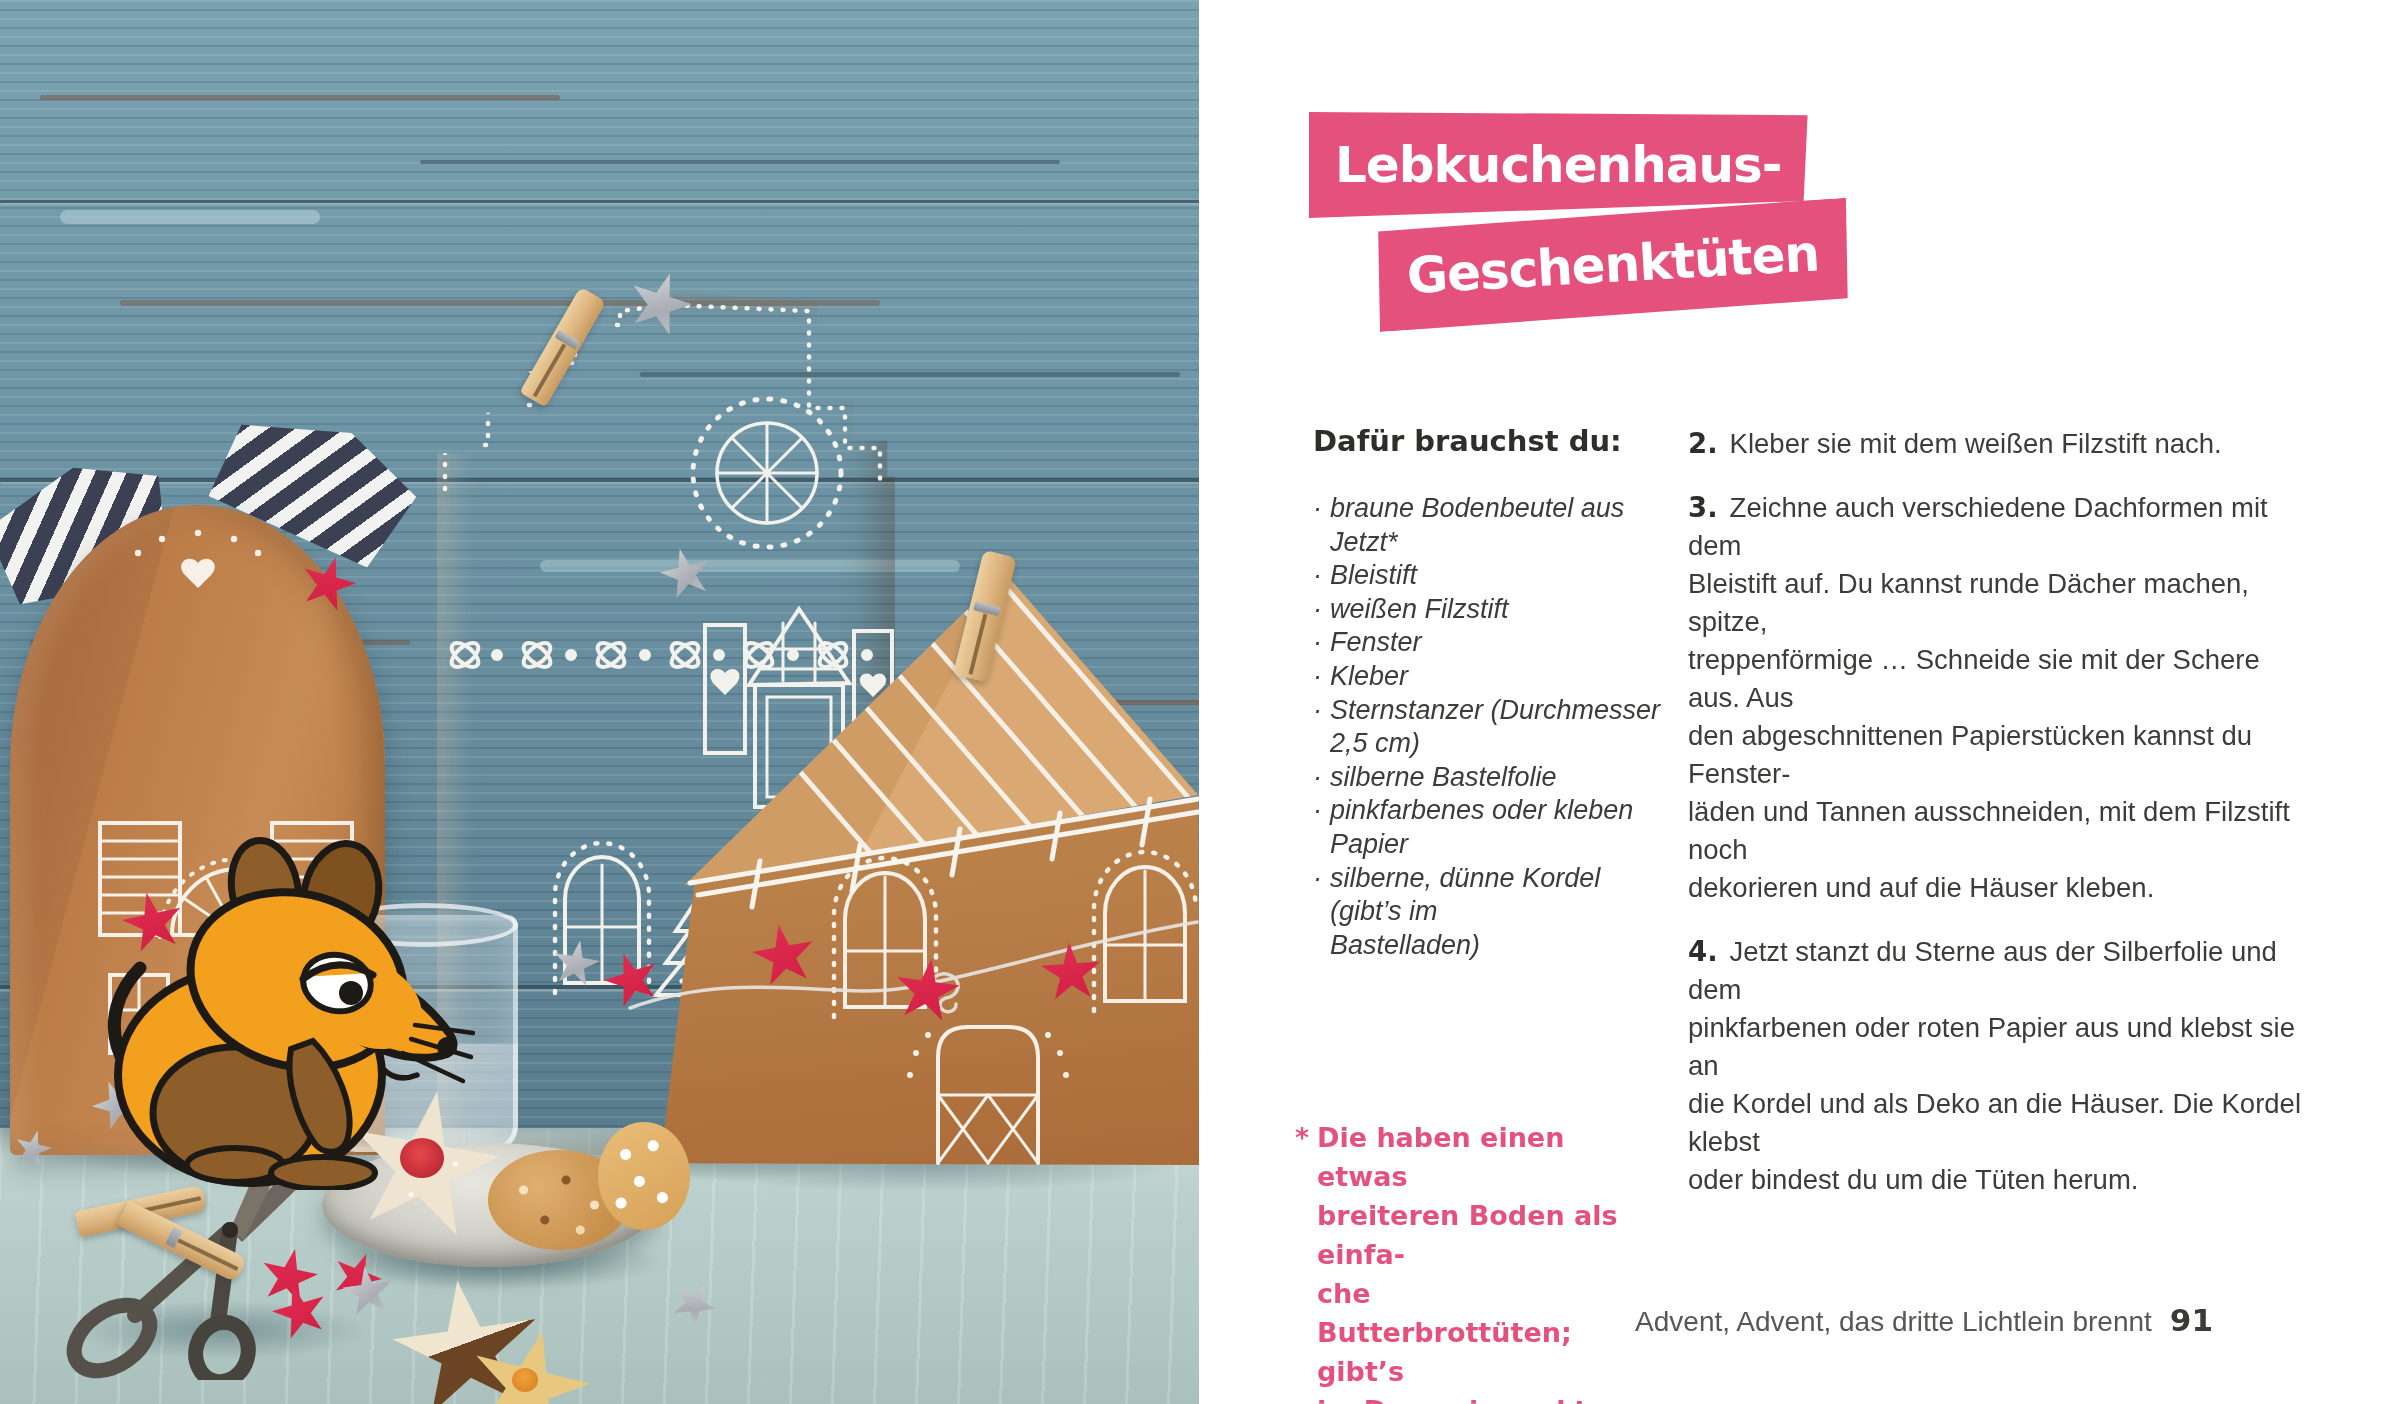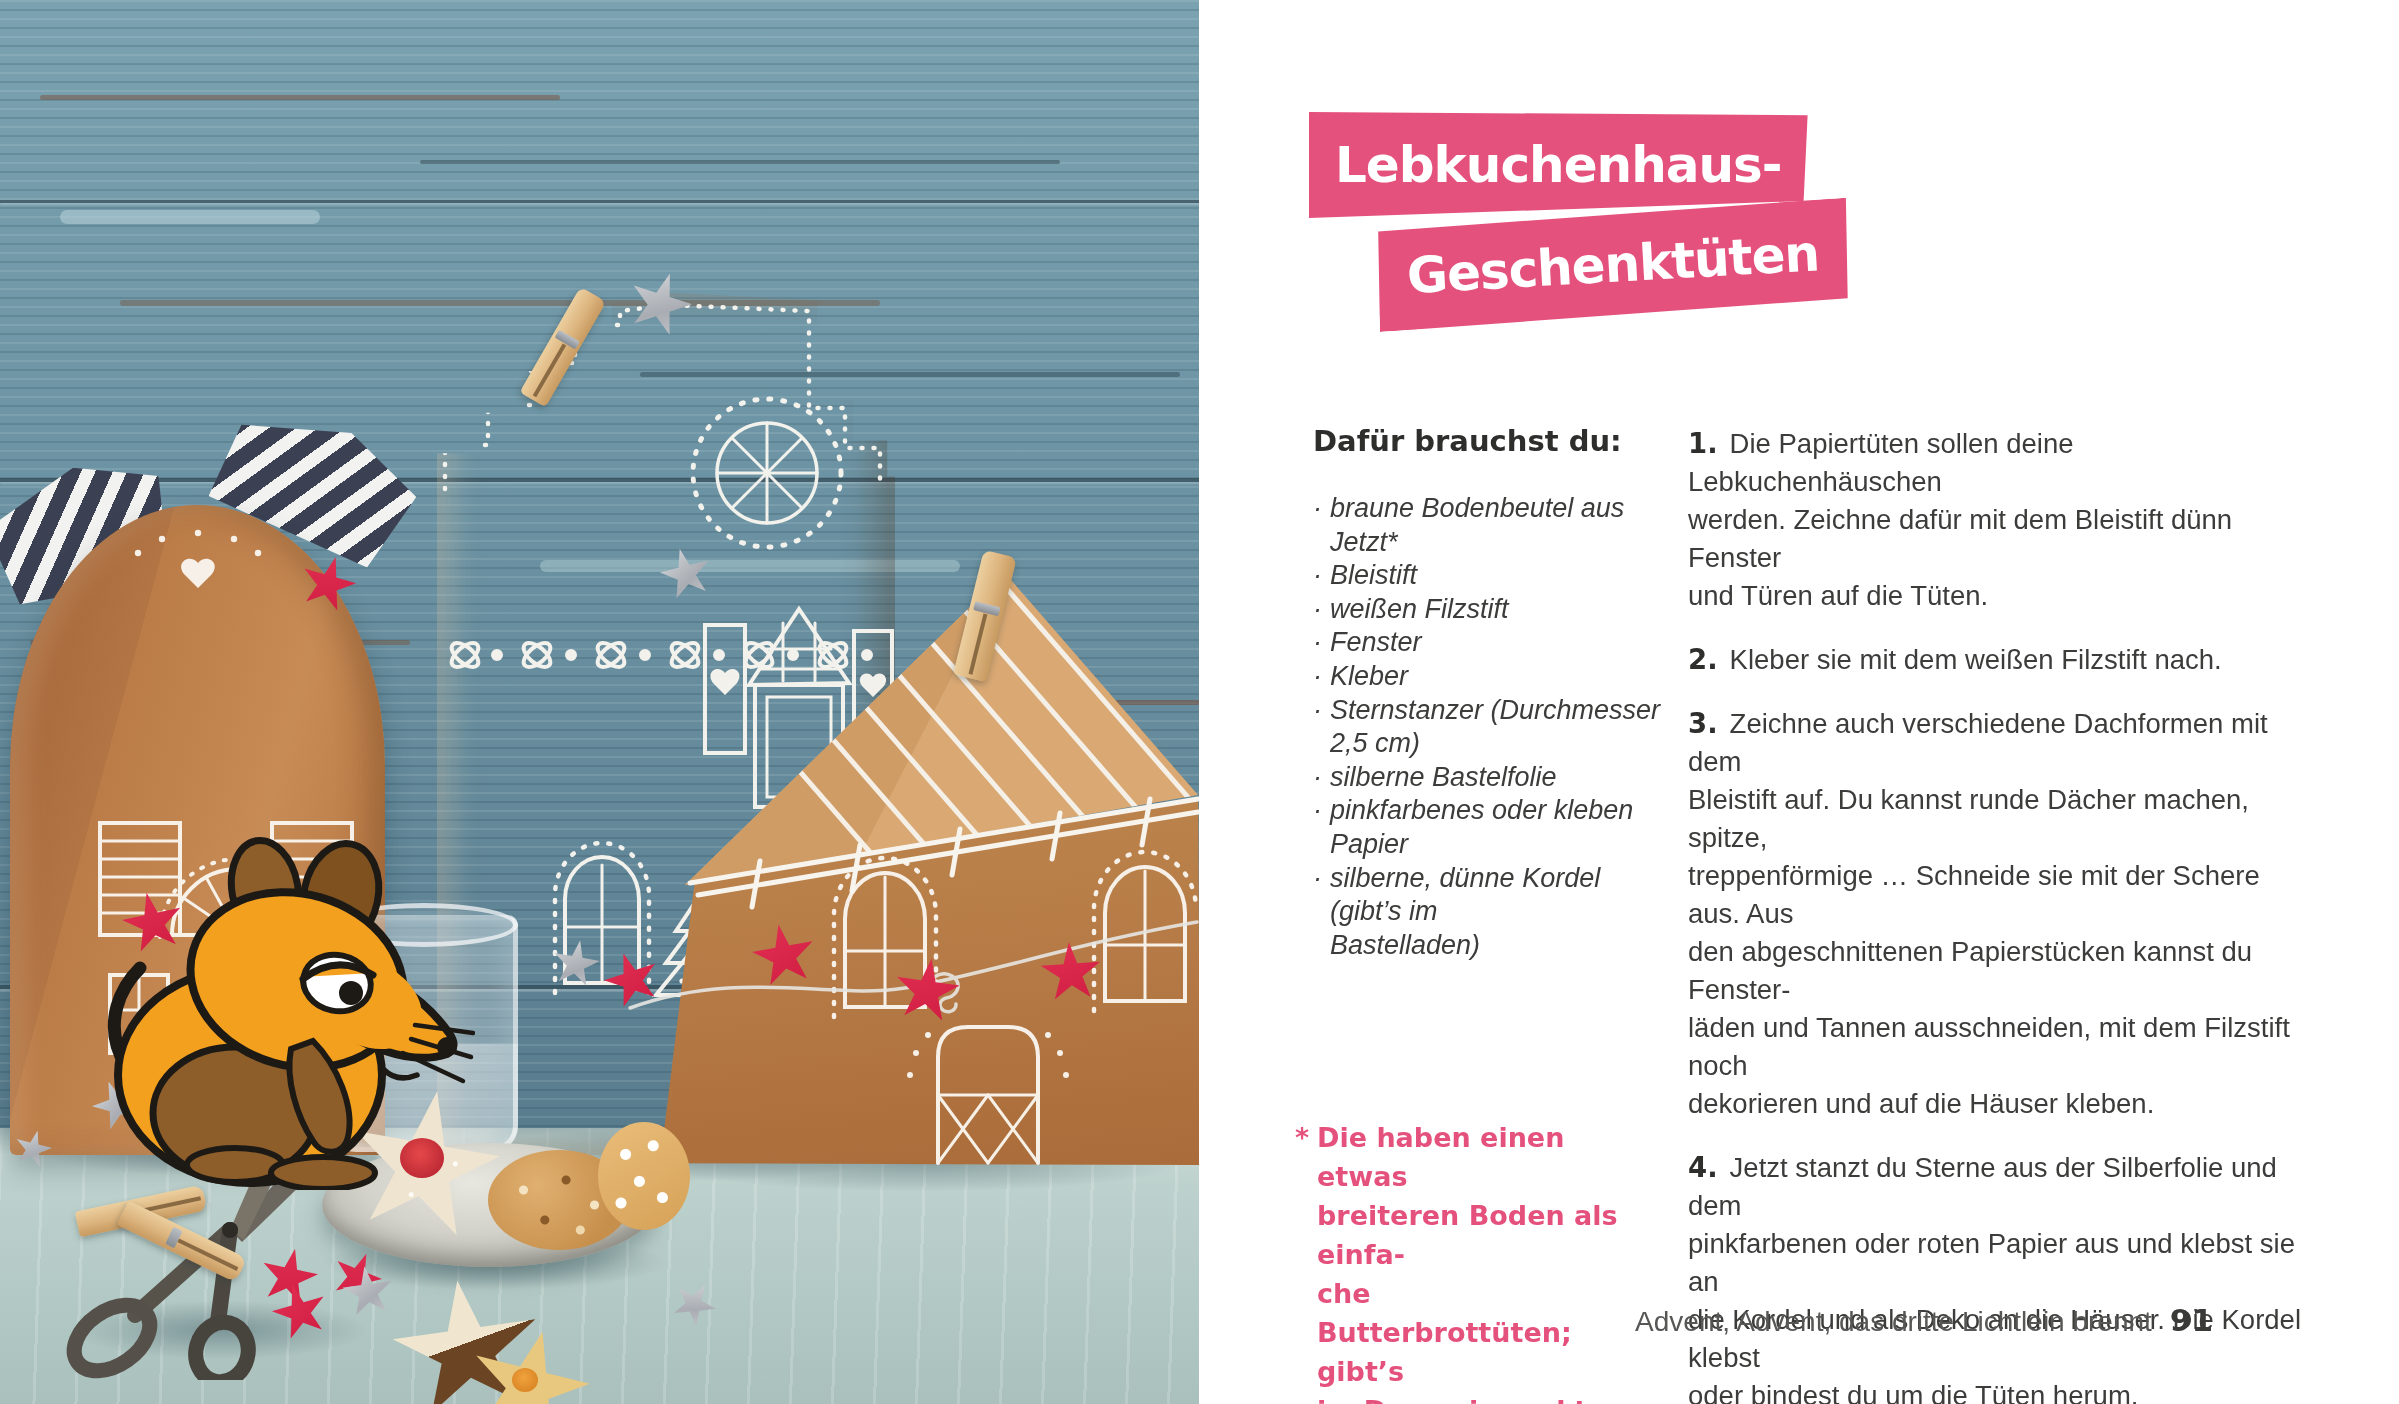--- a/index.html
+++ b/index.html
@@ -459,23 +459,20 @@
           <span class="t">pinkfarbenes oder kleben Papier</span>
         </div>
       <div class="mat-item">
           <span class="b">·</span>
           <span class="t">silberne, dünne Kordel (gibt’s im
 Bastelladen)</span>
         </div>
     </div>
 
     <div id="steps">
-      <p class="step"><span class="n">1.</span><span class="t">Die Papiertüten sollen deine Lebkuchenhäuschen
-werden. Zeichne dafür mit dem Bleistift dünn Fenster
-und Türen auf die Tüten.</span></p>
       <p class="step"><span class="n">2.</span><span class="t">Kleber sie mit dem weißen Filzstift nach.</span></p>
       <p class="step"><span class="n">3.</span><span class="t">Zeichne auch verschiedene Dachformen mit dem
 Bleistift auf. Du kannst runde Dächer machen, spitze,
 treppenförmige … Schneide sie mit der Schere aus. Aus
 den abgeschnittenen Papierstücken kannst du Fenster-
 läden und Tannen ausschneiden, mit dem Filzstift noch
 dekorieren und auf die Häuser kleben.</span></p>
       <p class="step"><span class="n">4.</span><span class="t">Jetzt stanzt du Sterne aus der Silberfolie und dem
 pinkfarbenen oder roten Papier aus und klebst sie an
 die Kordel und als Deko an die Häuser. Die Kordel klebst

